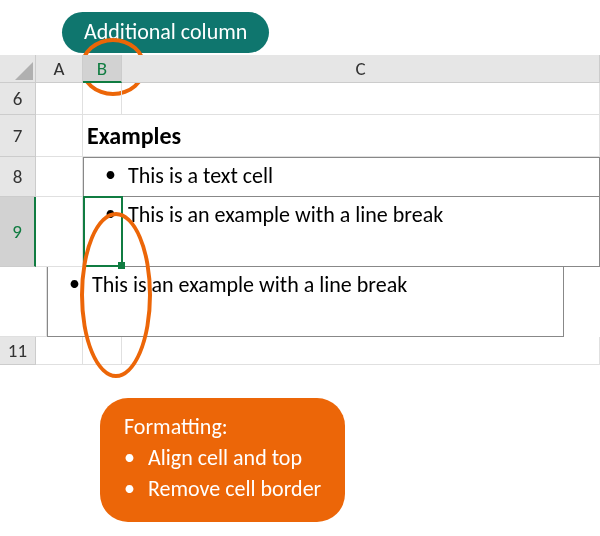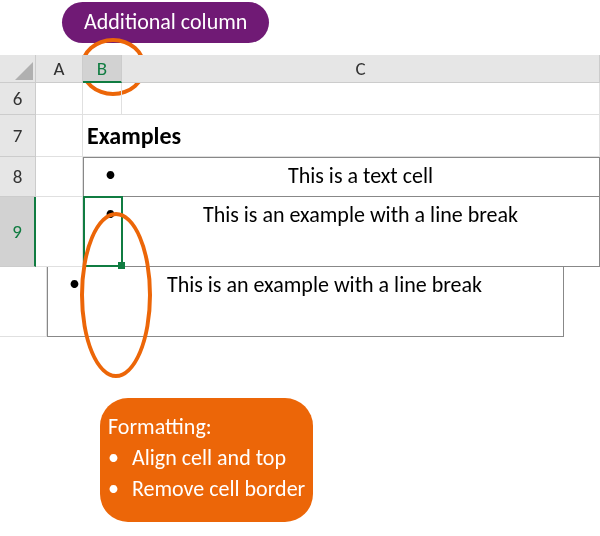--- a/index.html
+++ b/index.html
@@ -86,21 +86,21 @@
     white-space: nowrap;
   }
   .r-6 .cell, .r-6 .row-head { height: 32px; }
   .r-7 .cell, .r-7 .row-head { height: 42px; }
   .r-8 .cell, .r-8 .row-head { height: 40px; }
   .r-9 .cell, .r-9 .row-head { height: 70px; }
   .r-10 .cell, .r-10 .row-head { height: 70px; }
   .r-11 .cell, .r-11 .row-head { height: 28px; }
   .cell.col-A { width: 47px; }
   .cell.col-B { width: 39px; }
-  .cell.col-C { width: 478px; text-align: center; }
+  .cell.col-C { width: 478px; }
   .heading {
     font-weight: bold;
     font-size: 24px;
     padding-top: 6px;
   }
   
   .box-top { border-top: 1px solid #888; }
   .box-left { border-left: 1px solid #888; }
   .box-right-strong { border-right: 1px solid #888; }
   .box-bottom-strong { border-bottom: 1px solid #888; }
@@ -128,23 +128,23 @@
     position: absolute;
     right: -4px;
     bottom: -4px;
     width: 7px;
     height: 7px;
     background: #107c41;
   }
   
   .anno-badge-top {
     position: absolute;
-    top: 2px;
+    top: 12px;
     left: 62px;
-    background: #701a75;
+    background: #0f766e;
     color: #fff;
     font-size: 22px;
     padding: 6px 22px 8px;
     border-radius: 22px;
   }
   .anno-circle-top {
     position: absolute;
     top: 38px;
     left: 80px;
     width: 66px;
@@ -163,21 +163,21 @@
     border-radius: 50%;
     pointer-events: none;
   }
   .anno-badge-bottom {
     position: absolute;
     top: 398px;
     left: 100px;
     background: #ec6608;
     color: #fff;
     font-size: 22px;
-    padding: 14px 8px 18px;
+    padding: 14px 24px 18px;
     border-radius: 28px;
     line-height: 1.4;
   }
   .anno-badge-bottom .bline {
     display: flex;
     align-items: flex-start;
   }
   .anno-badge-bottom .bdot {
     width: 24px;
     flex-shrink: 0;
@@ -229,20 +229,26 @@
     </div>
     <div class="cell col-C text-cell box-right-strong box-bottom-strong">This is an example with a line break</div>
   </div>
 
   <div class="row r-10">
     <div class="cell col-A"></div>
     <div class="cell col-B bullet-cell box-left box-bottom-strong">•</div>
     <div class="cell col-C text-cell box-right-strong box-bottom-strong">This is an example with a line break</div>
   </div>
 
+  <div class="row r-11">
+    <div class="row-head">11</div>
+    <div class="cell col-A"></div>
+    <div class="cell col-B"></div>
+    <div class="cell col-C"></div>
+  </div>
 </div>
 
 <div class="anno-ellipse-mid"></div>
 
 <div class="anno-badge-bottom">
   <div>Formatting:</div>
   <div class="bline">
     <span class="bdot">•</span>
     <span>Align cell and top</span>
   </div>

